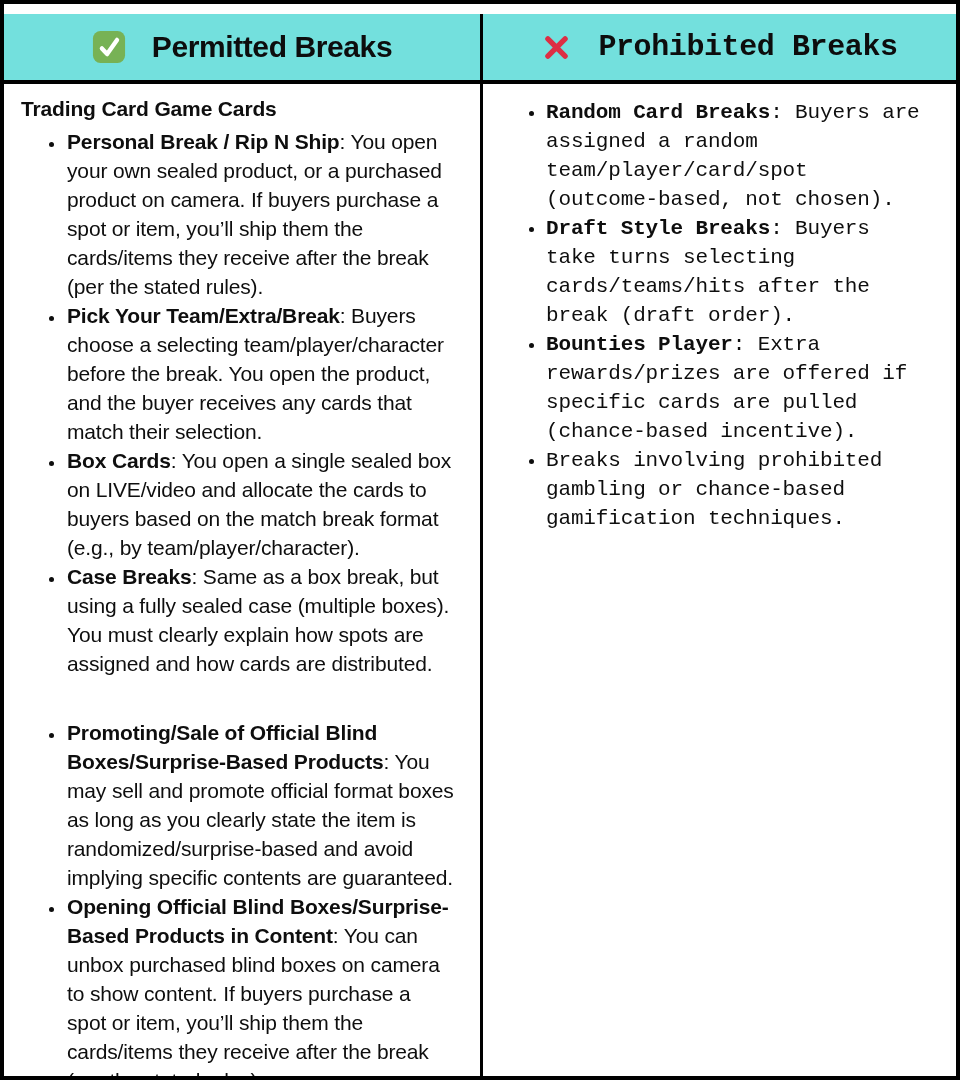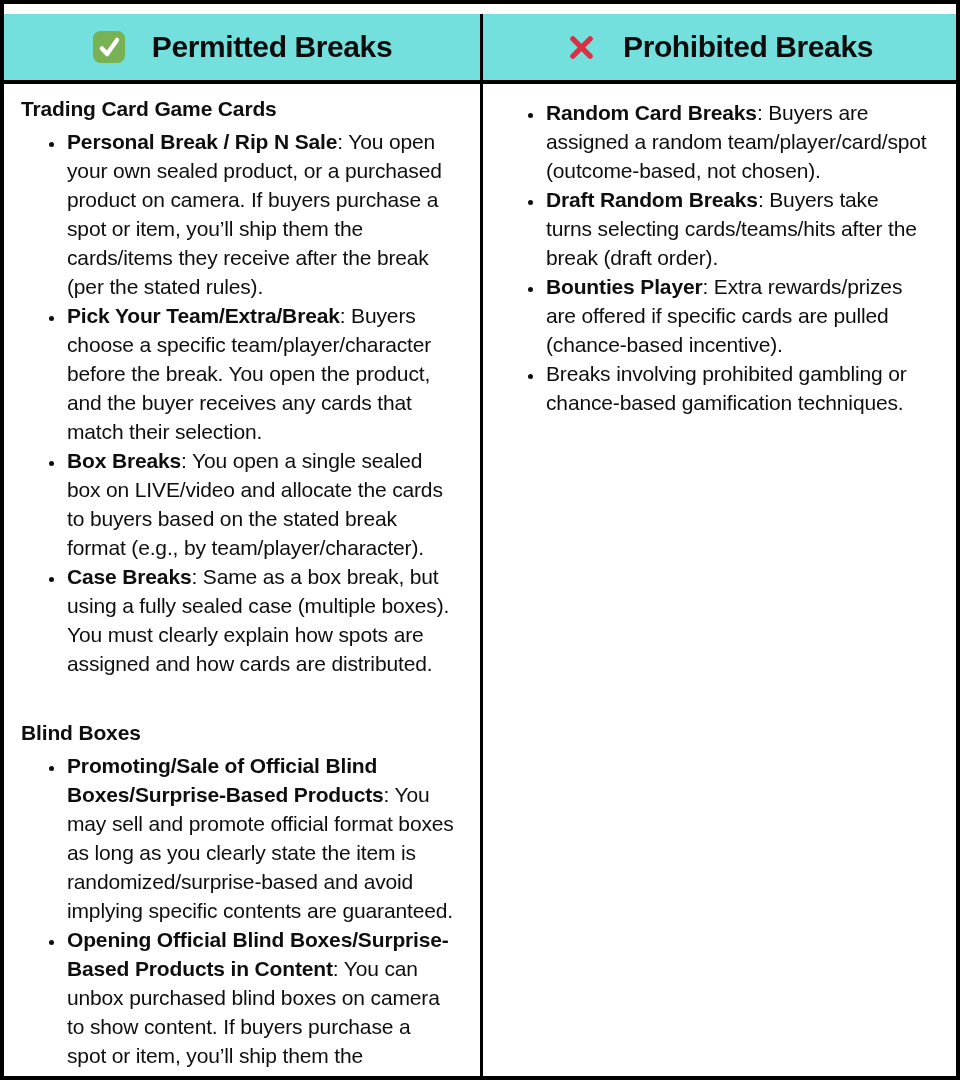--- a/index.html
+++ b/index.html
@@ -20,21 +20,21 @@
   }
   .hcell {
     background: var(--header-bg, #73e0dd);
     border-bottom: 4px solid var(--border, #000);
     display: flex;
     align-items: center;
     justify-content: center;
     gap: 26px;
     margin-top: 10px;
   }
-  .hcell.rightside, .col.rightside { border-left: 3px solid var(--border, #000); }
+  .hcell.rightside, .col.rightside { border-left: 3px solid var(--border, #000); font-family: Liberation Mono, monospace; }
   .htitle {
     font-size: 30px;
     font-weight: 700;
     letter-spacing: -0.4px;
     color: #0d0d0d;
   }
   .emoji { display: inline-flex; align-items: center; }
   .col {
     padding: 10px 22px 16px 17px;
     font-size: 21px;
@@ -78,37 +78,36 @@
         <path d="M8 8 L28 28 M28 8 L8 28" fill="none" stroke-width="6.2" stroke-linecap="round" style="stroke: var(--cross-red, #dd2e44);"></path>
       </svg>
     </span>
     <span class="htitle">Prohibited Breaks</span>
   </div>
 
   <div class="col">
     <section>
       <div class="section-heading">Trading Card Game Cards</div>
       <ul class="bullets">
-        <li><span class="term">Personal Break / Rip N Sale</span><span>: You open your own sealed product, or a purchased product on camera. If buyers purchase a spot or item, you’ll ship them the cards/items they receive after the break (per the stated rules).</span></li>
-        <li><span class="term">Pick Your Team/Extra/Break</span><span>: Buyers choose a specific team/player/character before the break. You open the product, and the buyer receives any cards that match their selection.</span></li>
-        <li><span class="term">Box Breaks</span><span>: You open a single sealed box on LIVE/video and allocate the cards to buyers based on the stated break format (e.g., by team/player/character).</span></li>
+        <li><span class="term">Personal Break / Rip N Ship</span><span>: You open your own sealed product, or a purchased product on camera. If buyers purchase a spot or item, you’ll ship them the cards/items they receive after the break (per the stated rules).</span></li>
+        <li><span class="term">Pick Your Team/Extra/Break</span><span>: Buyers choose a selecting team/player/character before the break. You open the product, and the buyer receives any cards that match their selection.</span></li>
+        <li><span class="term">Box Cards</span><span>: You open a single sealed box on LIVE/video and allocate the cards to buyers based on the match break format (e.g., by team/player/character).</span></li>
         <li><span class="term">Case Breaks</span><span>: Same as a box break, but using a fully sealed case (multiple boxes). You must clearly explain how spots are assigned and how cards are distributed.</span></li>
       </ul>
     </section>
     <section class="section-gap">
-      <div class="section-heading">Blind Boxes</div>
       <ul class="bullets">
         <li><span class="term">Promoting/Sale of Official Blind Boxes/Surprise-Based Products</span><span>: You may sell and promote official format boxes as long as you clearly state the item is randomized/surprise-based and avoid implying specific contents are guaranteed.</span></li>
         <li><span class="term">Opening Official Blind Boxes/Surprise-Based Products in Content</span><span>: You can unbox purchased blind boxes on camera to show content. If buyers purchase a spot or item, you’ll ship them the cards/items they receive after the break (per the stated rules).</span></li>
       </ul>
     </section>
   </div>
 
   <div class="col rightside">
     <ul class="bullets">
       <li><span class="term">Random Card Breaks</span><span>: Buyers are assigned a random team/player/card/spot (outcome-based, not chosen).</span></li>
-      <li><span class="term">Draft Random Breaks</span><span>: Buyers take turns selecting cards/teams/hits after the break (draft order).</span></li>
+      <li><span class="term">Draft Style Breaks</span><span>: Buyers take turns selecting cards/teams/hits after the break (draft order).</span></li>
       <li><span class="term">Bounties Player</span><span>: Extra rewards/prizes are offered if specific cards are pulled (chance-based incentive).</span></li>
       <li><span class="term"></span><span>Breaks involving prohibited gambling or chance-based gamification techniques.</span></li>
     </ul>
   </div>
 
 </div>
 
 </body></html>

